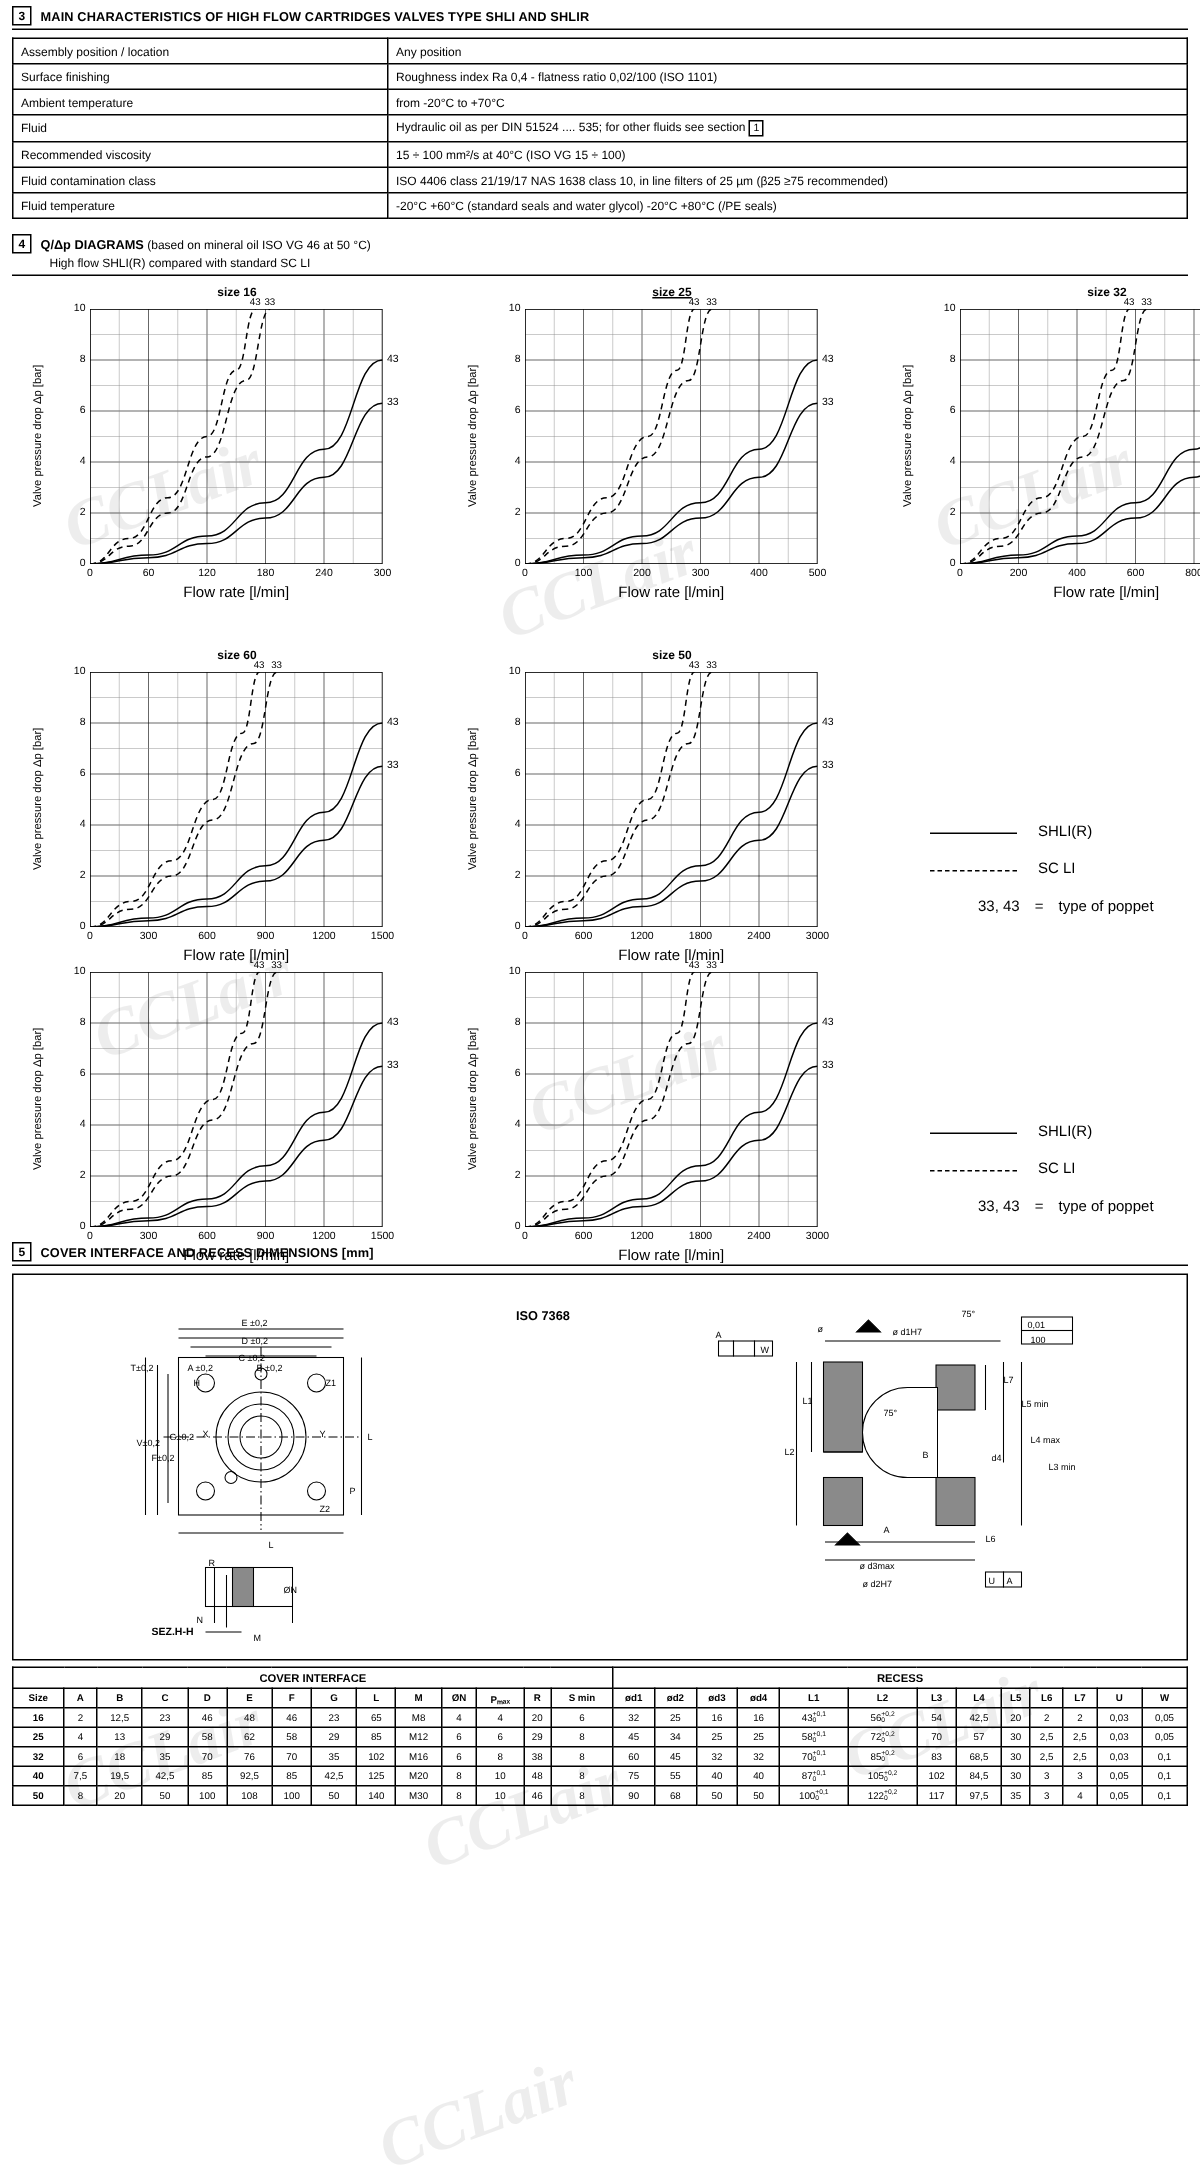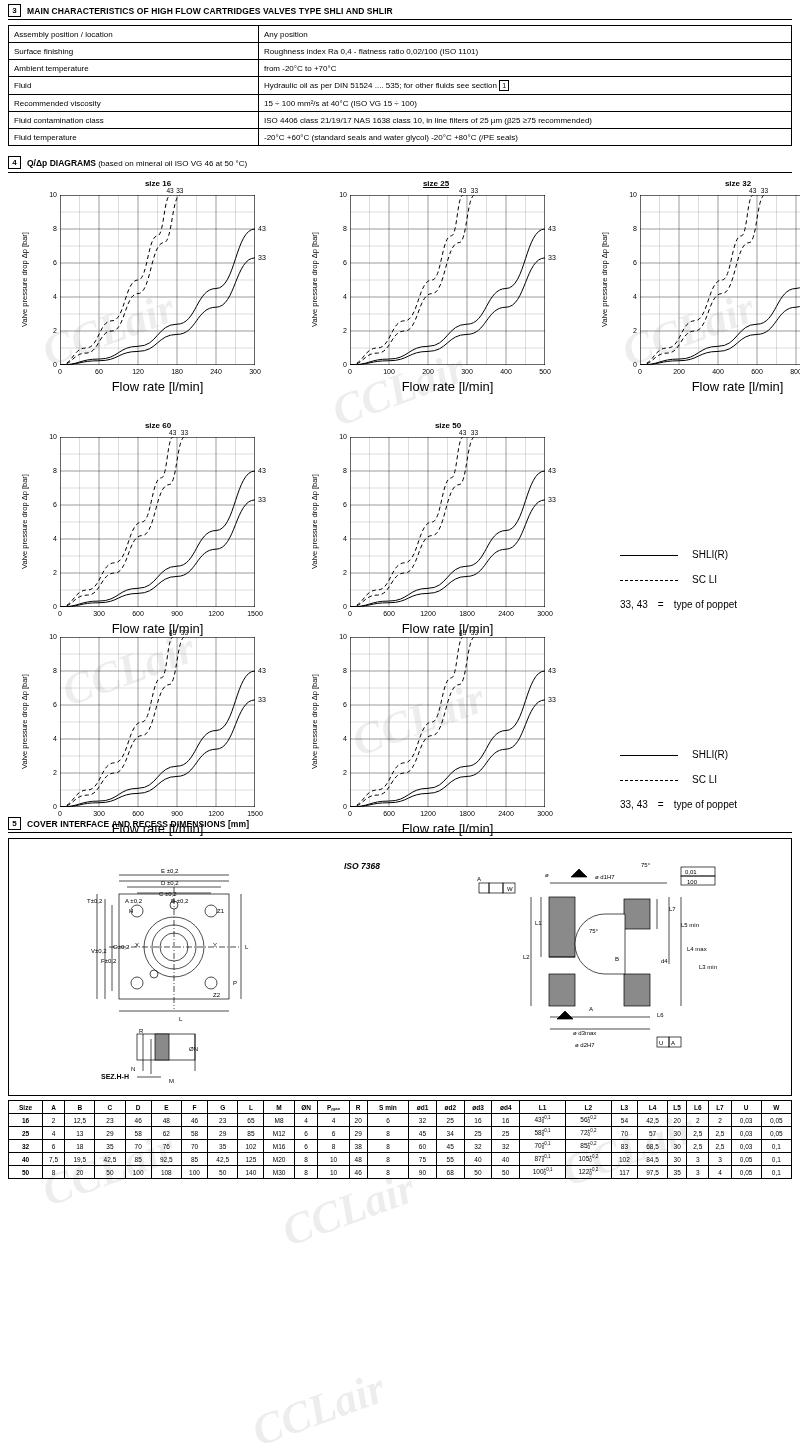--- a/index.html
+++ b/index.html
@@ -35,35 +35,35 @@
   .qdp-title-bold { font-weight: bold; font-size: 8.5px; }
   .chart-cell { position: relative; }
   .chart-title { text-align: center; font-weight: bold; font-size: 8px; margin-bottom: 2px; }
   .ylabel {
     position: absolute; left: 0px; top: 0px;
     writing-mode: vertical-rl; transform: rotate(180deg);
     font-size: 7.5px; height: 170px; display:flex; align-items:center; justify-content:center;
   }
   .tick-l { position: absolute; font-size: 7px; text-align: right; width: 12px; }
   .tick-b { position: absolute; font-size: 7px; text-align: center; width: 26px; }
-  .xlabel { position: absolute; font-size: 13px; text-align: center; }
+  .xlabel { position: absolute; font-size: 10px; text-align: center; }
   .curve-lbl { position: absolute; font-size: 7px; }
   .top-lbl { position: absolute; font-size: 6.5px; }
 
   
   .legend { font-size: 10px; position: relative; }
   .legend .row { display: flex; align-items: center; margin-bottom: 14px; }
   .legend .swatch { width: 58px; height: 10px; position: relative; margin-right: 14px; }
   .legend .swatch .solid { position:absolute; top:5px; left:0; width:58px; height:1px; background:#000; }
   .legend .swatch .dashed { position:absolute; top:5px; left:0; width:58px; border-top:1px dashed #000; }
-  .legend .note { display:flex; gap: 10px; }
+  .legend .note { display:flex; gap: 10px; margin-left: 32px; }
 
   
   .drawbox { border: 1px solid #000; width: 784px; height: 258px; position: relative; margin-top: 5px; background:#fff; }
-  .iso-lbl { position: absolute; font-weight: bold; font-size: 8.5px; font-style: italic; }
+  .iso-lbl { position: absolute; font-weight: bold; font-size: 8.5px; }
 
   
   table.dims { border-collapse: collapse; width: 784px; margin-top: 4px; font-size: 6.5px; }
   table.dims th, table.dims td { border: 1px solid #000; text-align: center; padding: 1px 0; height: 13px; }
   table.dims th.grp { font-size: 7.5px; font-weight: bold; height: 14px; }
   table.dims th.col { font-size: 6.5px; font-weight: bold; }
   table.dims td.size { font-weight: bold; }
   .supsub { display:inline-block; font-size:4.5px; line-height:4.5px; vertical-align: middle; text-align:left; }
 
   
@@ -128,20 +128,21 @@
     </tbody>
   </table>
 
   <div class="sec-head" style="margin-top:10px;">
     <div class="sec-num">4</div>
     <div>
       <span class="qdp-title-bold">Q/Δp DIAGRAMS</span>
       <span style="font-size:8px;">(based on mineral oil ISO VG 46 at 50 °C)</span>
     </div>
   </div>
+  <div class="qdp-sub">High flow SHLI(R) compared with standard SC LI</div>
   <div class="sec-rule" style="margin-top:3px;"></div>
 
   <div id="charts-root" style="position:relative; height:640px;">
       <div class="chart-cell" style="position: absolute; left: 10px; top: 6px; width: 255px; height: 215px;">
         <div class="chart-title" style="position: absolute; left: 40px; top: 0px; width: 200px;">size 16</div>
         <div class="ylabel" style="left: 2px; top: 16px; height: 170px;">Valve pressure drop Δp [bar]</div>
         <svg width="195" height="170" style="position: absolute; left: 42px; top: 16px;">
           <line x1="0" x2="0" y1="0" y2="170" stroke="#000" stroke-width="0.4"></line>
           <line x1="39" x2="39" y1="0" y2="170" stroke="#000" stroke-width="0.4"></line>
           <line x1="78" x2="78" y1="0" y2="170" stroke="#000" stroke-width="0.4"></line>
@@ -182,21 +183,21 @@
         <div class="tick-b" style="left: 146px; top: 189px;">180</div>
         <div class="tick-b" style="left: 185px; top: 189px;">240</div>
         <div class="tick-b" style="left: 224px; top: 189px;">300</div>
         <div class="xlabel" style="left: 42px; top: 200px; width: 195px;">Flow rate [l/min]</div>
         <div class="curve-lbl" style="left: 240px; top: 46px;">43</div>
         <div class="curve-lbl" style="left: 240px; top: 74.9px;">33</div>
         <div class="top-lbl" style="left: 148.5px; top: 8px;">43</div>
         <div class="top-lbl" style="left: 158.25px; top: 8px;">33</div>
       </div>
       <div class="chart-cell" style="position: absolute; left: 300px; top: 6px; width: 255px; height: 215px;">
-        <div class="chart-title" style="position: absolute; left: 28px; top: 0px; width: 200px; text-decoration: underline;">size 25</div>
+        <div class="chart-title" style="position: absolute; left: 40px; top: 0px; width: 200px; text-decoration: underline;">size 25</div>
         <div class="ylabel" style="left: 2px; top: 16px; height: 170px;">Valve pressure drop Δp [bar]</div>
         <svg width="195" height="170" style="position: absolute; left: 42px; top: 16px;">
           <line x1="0" x2="0" y1="0" y2="170" stroke="#000" stroke-width="0.4"></line>
           <line x1="39" x2="39" y1="0" y2="170" stroke="#000" stroke-width="0.4"></line>
           <line x1="78" x2="78" y1="0" y2="170" stroke="#000" stroke-width="0.4"></line>
           <line x1="117" x2="117" y1="0" y2="170" stroke="#000" stroke-width="0.4"></line>
           <line x1="156" x2="156" y1="0" y2="170" stroke="#000" stroke-width="0.4"></line>
           <line x1="195" x2="195" y1="0" y2="170" stroke="#000" stroke-width="0.4"></line>
           <line y1="170" y2="170" x1="0" x2="195" stroke="#000" stroke-width="0.4"></line>
           <line y1="136" y2="136" x1="0" x2="195" stroke="#000" stroke-width="0.4"></line>
@@ -636,20 +637,24 @@
         <text x="566" y="208">ø d2H7</text>
         <text x="650" y="206">U</text>
         <text x="662" y="206">A</text>
         <text x="536" y="38">ø</text>
       </g>
     </svg>
   </div>
 
   <table class="dims">
     <thead>
+      <tr>
+        <th class="grp" colspan="14">COVER INTERFACE</th>
+        <th class="grp" colspan="13">RECESS</th>
+      </tr>
       <tr id="dims-col-header">
           <th class="col" style="width: 34px;">Size</th>
           <th class="col">A</th>
           <th class="col">B</th>
           <th class="col">C</th>
           <th class="col">D</th>
           <th class="col">E</th>
           <th class="col">F</th>
           <th class="col">G</th>
           <th class="col">L</th>

